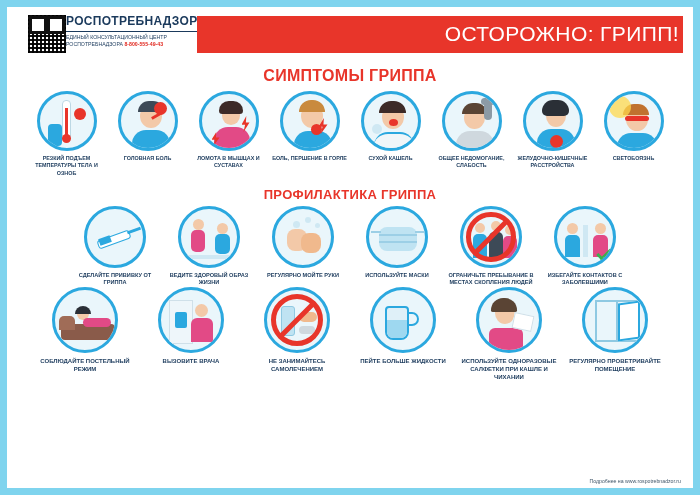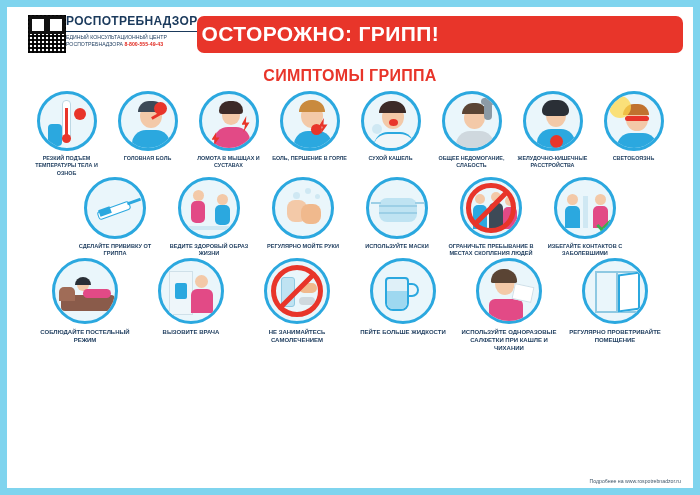--- a/index.html
+++ b/index.html
@@ -54,27 +54,26 @@
     font-size: 5.2px; color: #1b3a5c; line-height: 1.35;
     margin-top: 3px; border-top: 1px solid #1b3a5c; padding-top: 2px;
     max-width: 150px;
   }
   .brand-phone { color: #e0271e; font-weight: bold; }
 
   .title-banner {
     flex: 1;
     background: #e8352a;
     color: #fff;
-    text-align: left;
+    text-align: right;
     font-size: 21px;
-    font-weight: bold;
+    font-weight: normal;
     letter-spacing: .4px;
     padding: 6px 4px 7px 4px;
     margin-top: 1px;
-    border-radius: 7px;
   }
 
   
   .sec-title {
     text-align: center;
     color: #e8352a;
     font-weight: bold;
     letter-spacing: .3px;
   }
   .sec-1 { font-size: 16px; margin: 12px 0 6px; }
@@ -252,20 +251,21 @@
         <div class="head" style="left:19px;top:14px;width:22px;height:23px;background:#f3c9a8;"></div>
         <div class="bar" style="left:16px;top:10px;width:26px;height:11px;background:#c0722f;border-radius:12px 12px 0 0;"></div>
         <div class="bar" style="left:18px;top:22px;width:24px;height:5px;background:#e8352a;border-radius:3px;"></div>
         <div class="body" style="left:10px;top:39px;width:40px;height:21px;background:#2ba8df;"></div>
         <div class="bar" style="left:2px;top:2px;width:22px;height:22px;background:#ffd84d;border-radius:50%;opacity:.75;"></div>
       </div>
       <div class="cap">СВЕТОБОЯЗНЬ</div>
     </div>
   </div>
 
+  <div class="sec-title sec-2">ПРОФИЛАКТИКА ГРИППА</div>
   <div class="row row-2">
 
     <div class="item">
       <div class="circle">
         <div class="bar" style="left:10px;top:26px;width:34px;height:9px;background:#fff;border:1px solid #2ba8df;border-radius:3px;transform:rotate(-20deg);"></div>
         <div class="bar" style="left:40px;top:20px;width:14px;height:3px;background:#2ba8df;transform:rotate(-20deg);"></div>
         <div class="bar" style="left:12px;top:28px;width:12px;height:7px;background:#2ba8df;transform:rotate(-20deg);"></div>
       </div>
       <div class="cap">СДЕЛАЙТЕ ПРИВИВКУ ОТ ГРИППА</div>
     </div>

